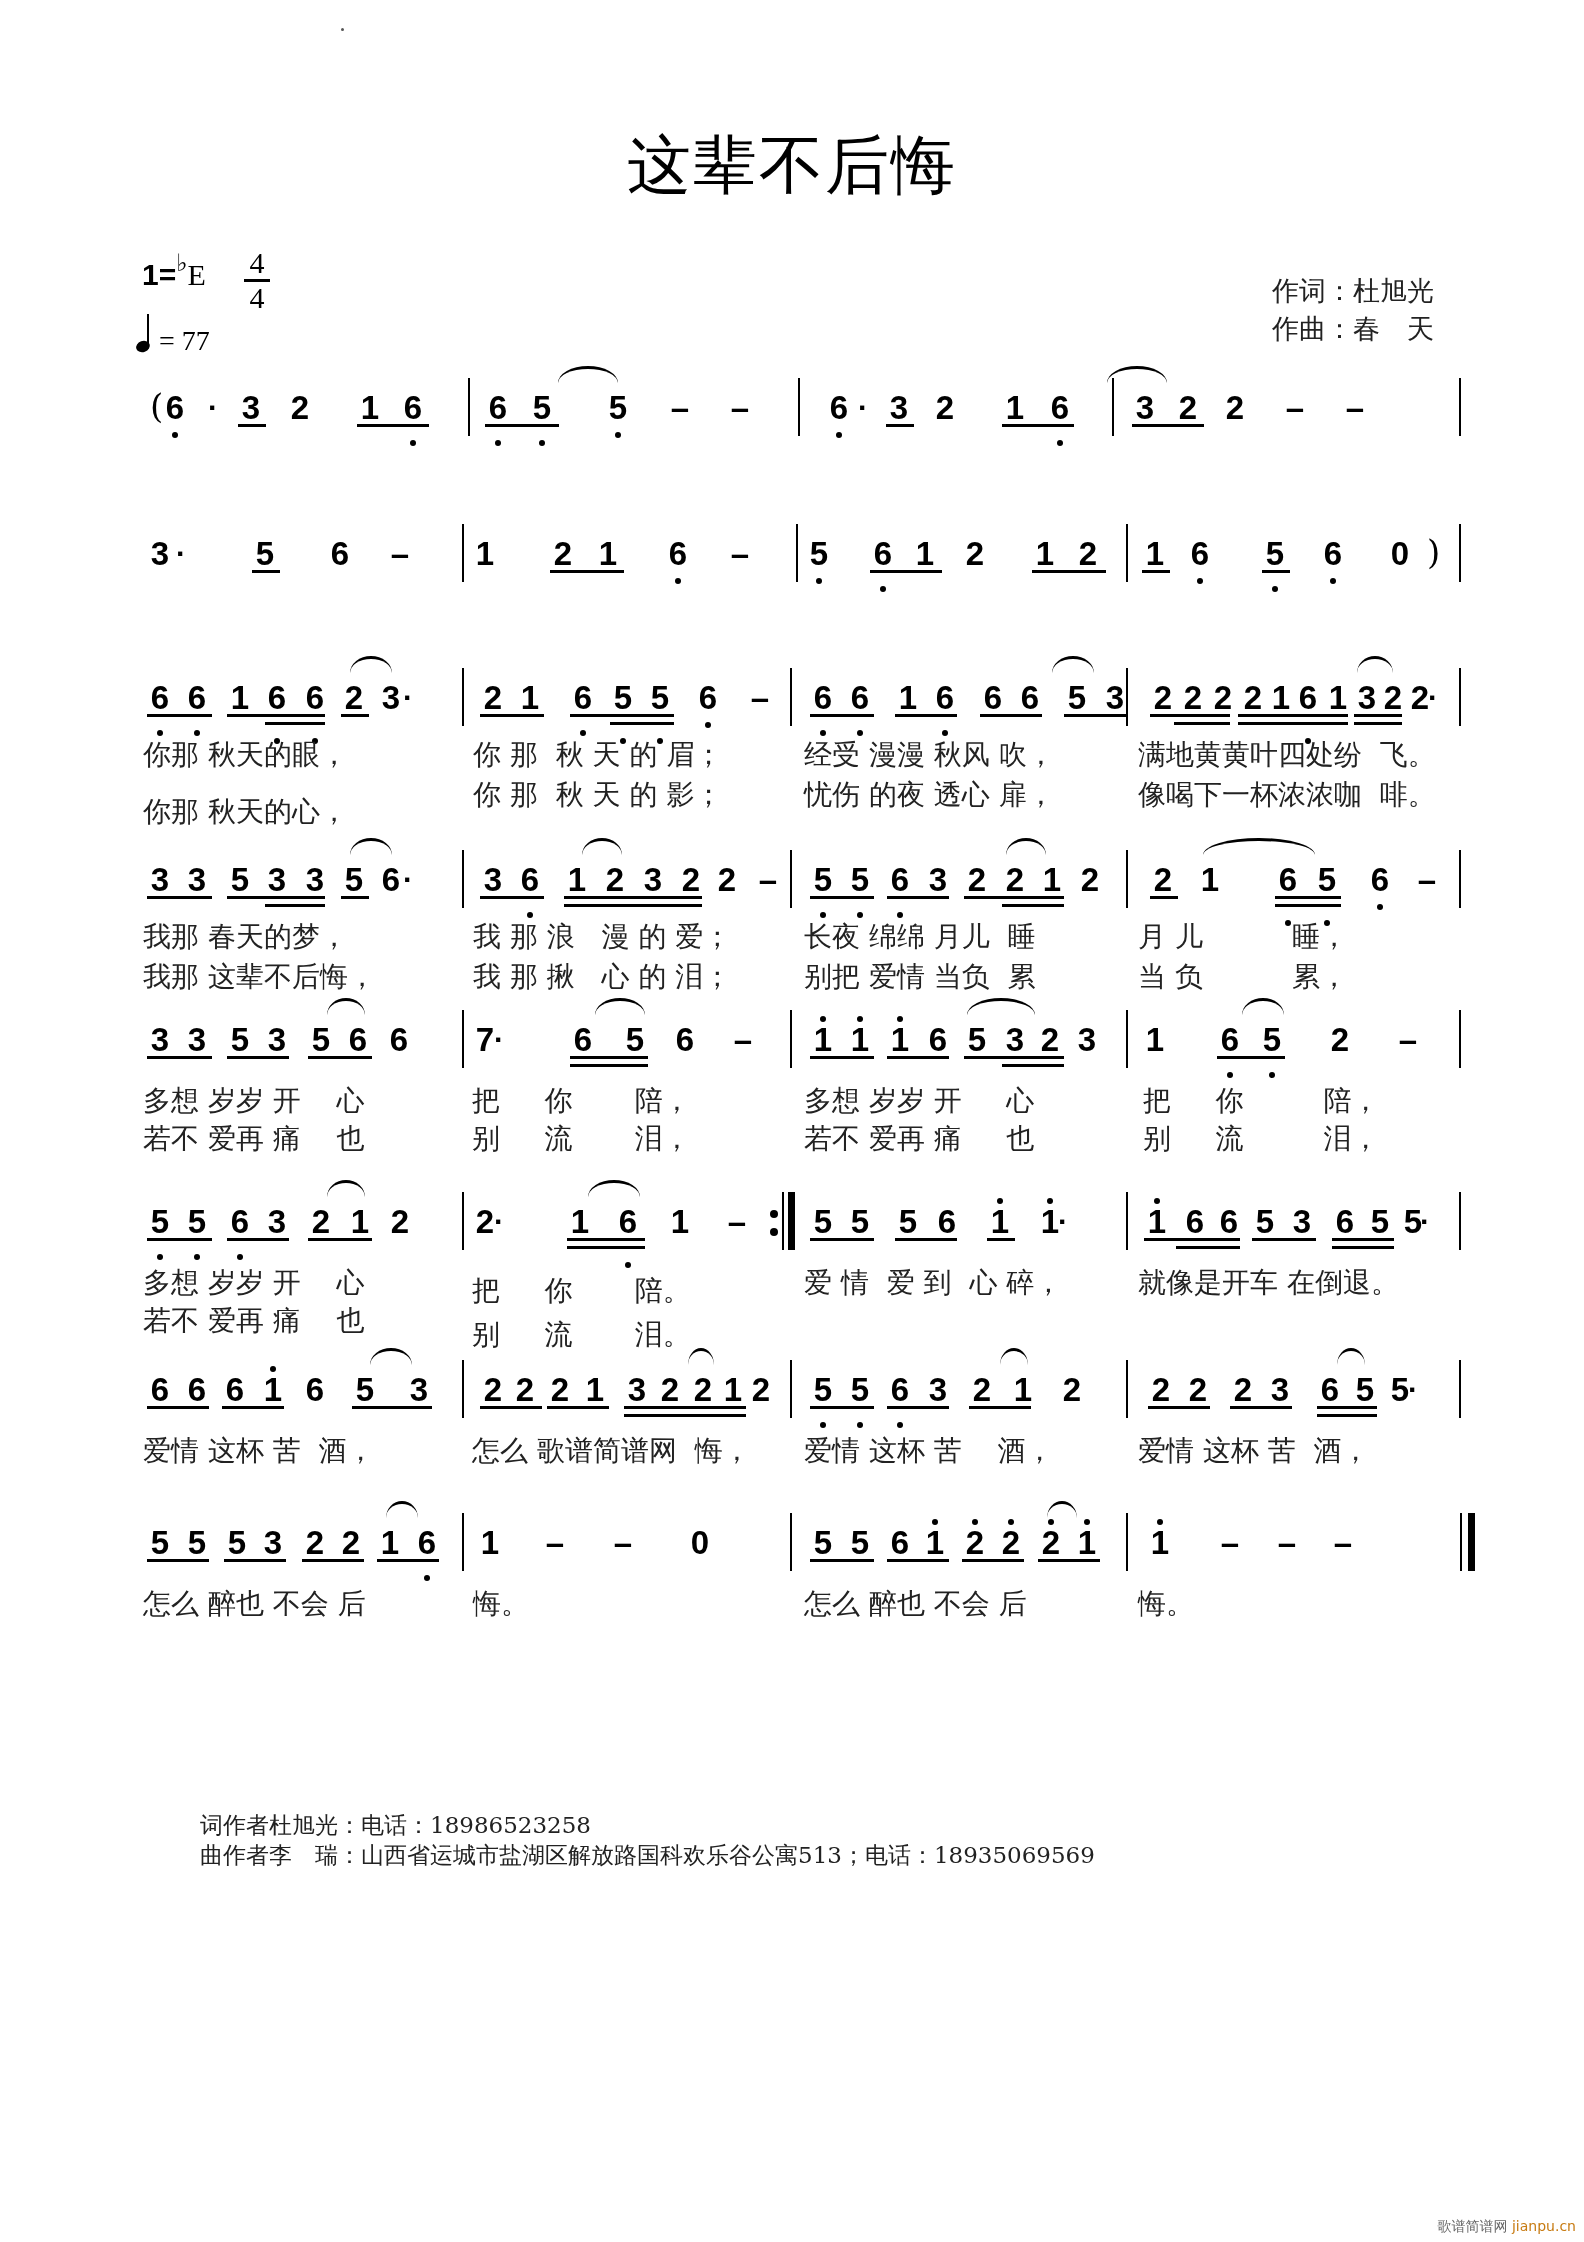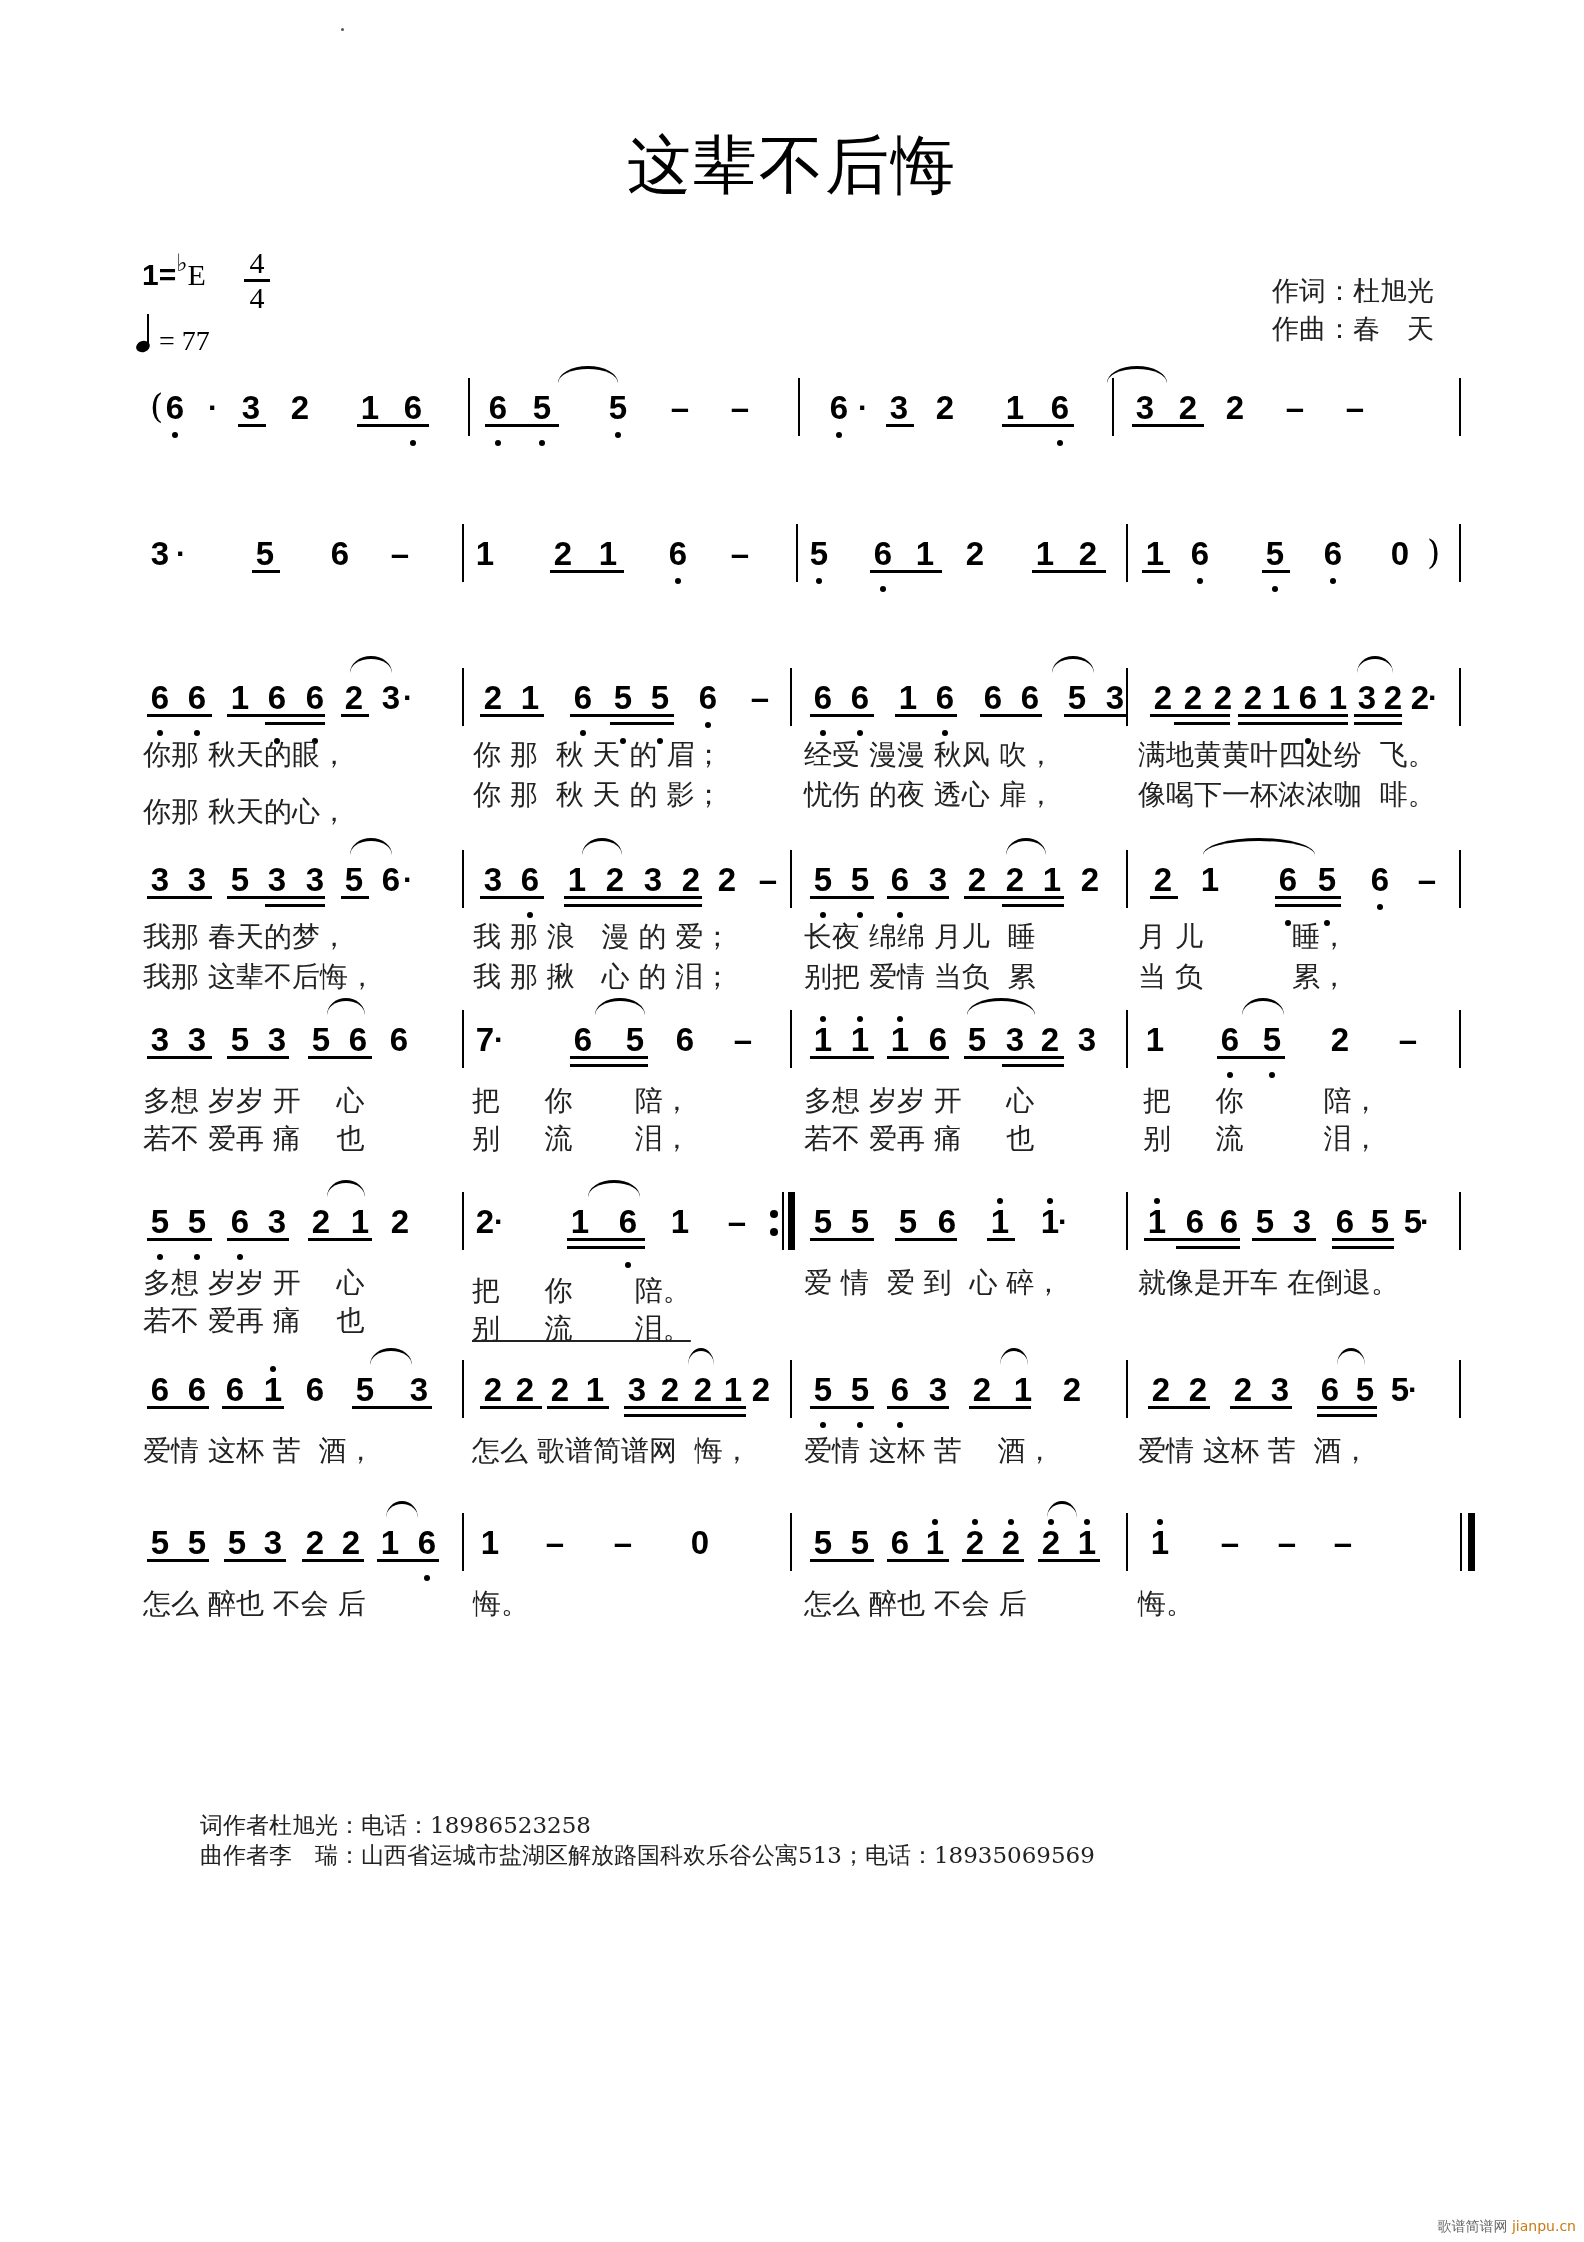--- a/index.html
+++ b/index.html
@@ -405,21 +405,21 @@
       <div class="barline" style="left: 1459px;"></div>
       <div class="rdot" style="left: 770px; top: 8px;"></div>
       <div class="rdot" style="left: 770px; top: 26px;"></div>
       <div class="barline" style="left: 782px;"></div>
       <div class="barline thick" style="left: 788px;"></div>
       <div class="lyric" style="left: 143px; top: 62px;">多想 岁岁 开    心</div>
       <div class="lyric" style="left: 472px; top: 62px; margin-top: 8px;">把     你       陪。</div>
       <div class="lyric" style="left: 804px; top: 62px;">爱 情  爱 到  心 碎，</div>
       <div class="lyric" style="left: 1138px; top: 62px;">就像是开车 在倒退。</div>
       <div class="lyric" style="left: 143px; top: 100px;">若不 爱再 痛    也</div>
-      <div class="lyric" style="left: 472px; top: 108px; text-decoration: underline;">别     流       泪。</div>
+      <div class="lyric" style="left: 472px; top: 114px;">别     流       泪。</div>
     </div>
     <div class="system" style="top: 1370px;">
       <div class="note" style="left: 145px;">6</div>
       <div class="note" style="left: 182px;">6</div>
       <div class="note" style="left: 220px;">6</div>
       <div class="note" style="left: 258px;">1</div>
       <div class="hdot" style="left: 270px; top: -4px;"></div>
       <div class="note" style="left: 300px;">6</div>
       <div class="note" style="left: 350px;">5</div>
       <div class="note" style="left: 404px;">3</div>

